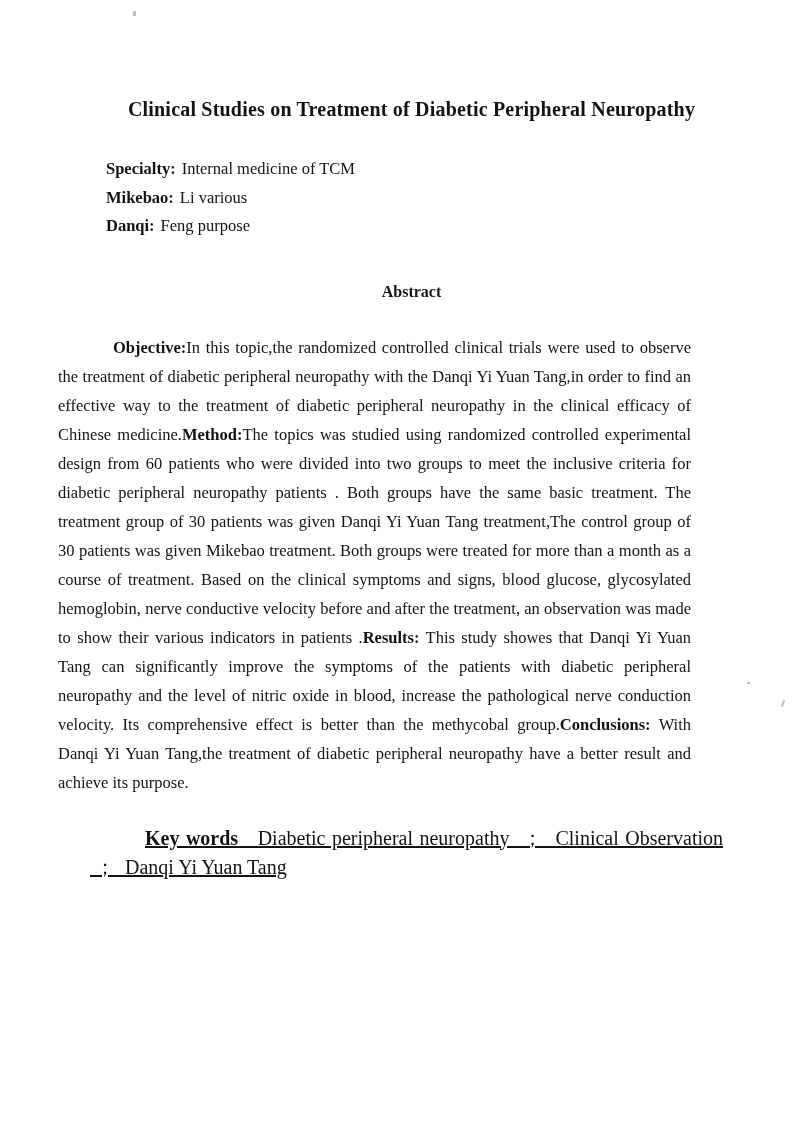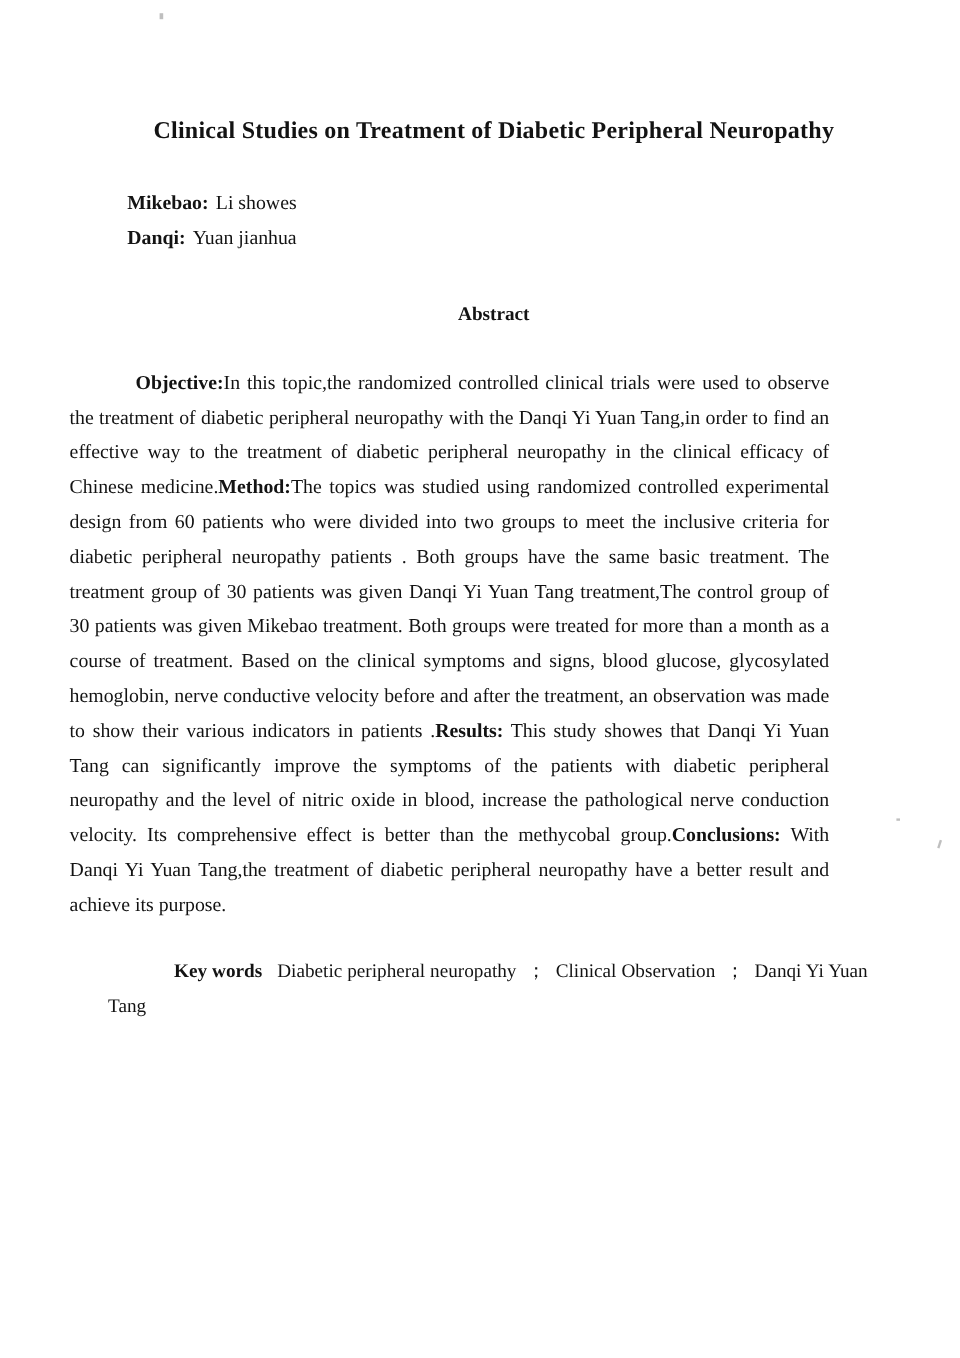--- a/index.html
+++ b/index.html
@@ -44,24 +44,25 @@
     width: 633px;
     font-size: 16.5px;
     line-height: 29px;
     text-align: justify;
     text-indent: 55px;
   }
   .keywords-paragraph {
     margin-top: 27px;
     margin-left: 90px;
     width: 633px;
-    font-size: 16px;
+    font-size: 20px;
     line-height: 29px;
     text-align: justify;
     text-indent: 55px;
+    text-decoration: underline;
   }
   .bold-run { font-weight: bold; }
   .artifact { position: absolute; background: #8a8a8a; opacity: 0.55; }
   .artifact-top    { left: 133px; top: 11px;  width: 3px; height: 5px; }
   .artifact-right  { left: 782px; top: 700px; width: 2px; height: 7px; transform: rotate(18deg); }
   .artifact-right2 { left: 747px; top: 682px; width: 3px; height: 2px; }
 </style>
 </head>
 <body>
 
@@ -70,24 +71,27 @@
   <span class="artifact artifact-top"></span>
   <span class="artifact artifact-right"></span>
   <span class="artifact artifact-right2"></span>
 
   <div class="title-block">
     <div>Clinical Studies on Treatment of Diabetic Peripheral Neuropathy</div>
   </div>
 
   <div class="meta-block">
     <div class="meta-row">
-      <span class="meta-label">Mikebao:</span><span>Li showes</span>
+      <span class="meta-label">Specialty:</span><span>Internal medicine of TCM</span>
     </div>
     <div class="meta-row">
-      <span class="meta-label">Danqi:</span><span>Yuan jianhua</span>
+      <span class="meta-label">Mikebao:</span><span>Li various</span>
+    </div>
+    <div class="meta-row">
+      <span class="meta-label">Danqi:</span><span>Feng purpose</span>
     </div>
   </div>
 
   <div class="abstract-heading">Abstract</div>
 
   <p class="abstract-paragraph"><span class="bold-run">Objective:</span><span>In this topic,the randomized controlled clinical trials were used to observe the treatment of diabetic peripheral neuropathy with the Danqi Yi Yuan Tang,in order to find an effective way to the treatment of diabetic peripheral neuropathy in the clinical efficacy of Chinese medicine.</span><span class="bold-run">Method:</span><span>The topics was studied using randomized controlled experimental design from 60 patients who were divided into two groups to meet the inclusive criteria for diabetic peripheral neuropathy patients . Both groups have the same basic treatment. The treatment group of 30 patients was given Danqi Yi Yuan Tang treatment,The control group of 30 patients was given Mikebao treatment. Both groups were treated for more than a month as a course of treatment. Based on the clinical symptoms and signs, blood glucose, glycosylated hemoglobin, nerve conductive velocity before and after the treatment, an observation was made to show their various indicators in patients .</span><span class="bold-run">Results:</span><span> This study showes that Danqi Yi Yuan Tang can significantly improve the symptoms of the patients with diabetic peripheral neuropathy and the level of nitric oxide in blood, increase the pathological nerve conduction velocity. Its comprehensive effect is better than the methycobal group.</span><span class="bold-run">Conclusions:</span><span> With Danqi Yi Yuan Tang,the treatment of diabetic peripheral neuropathy have a better result and achieve its purpose.</span></p>
 
   <p class="keywords-paragraph"><span class="bold-run">Key words</span><span>&nbsp;&nbsp; Diabetic peripheral neuropathy &nbsp;；&nbsp; Clinical Observation &nbsp;；&nbsp; Danqi Yi Yuan Tang</span></p>
 
 </div>

